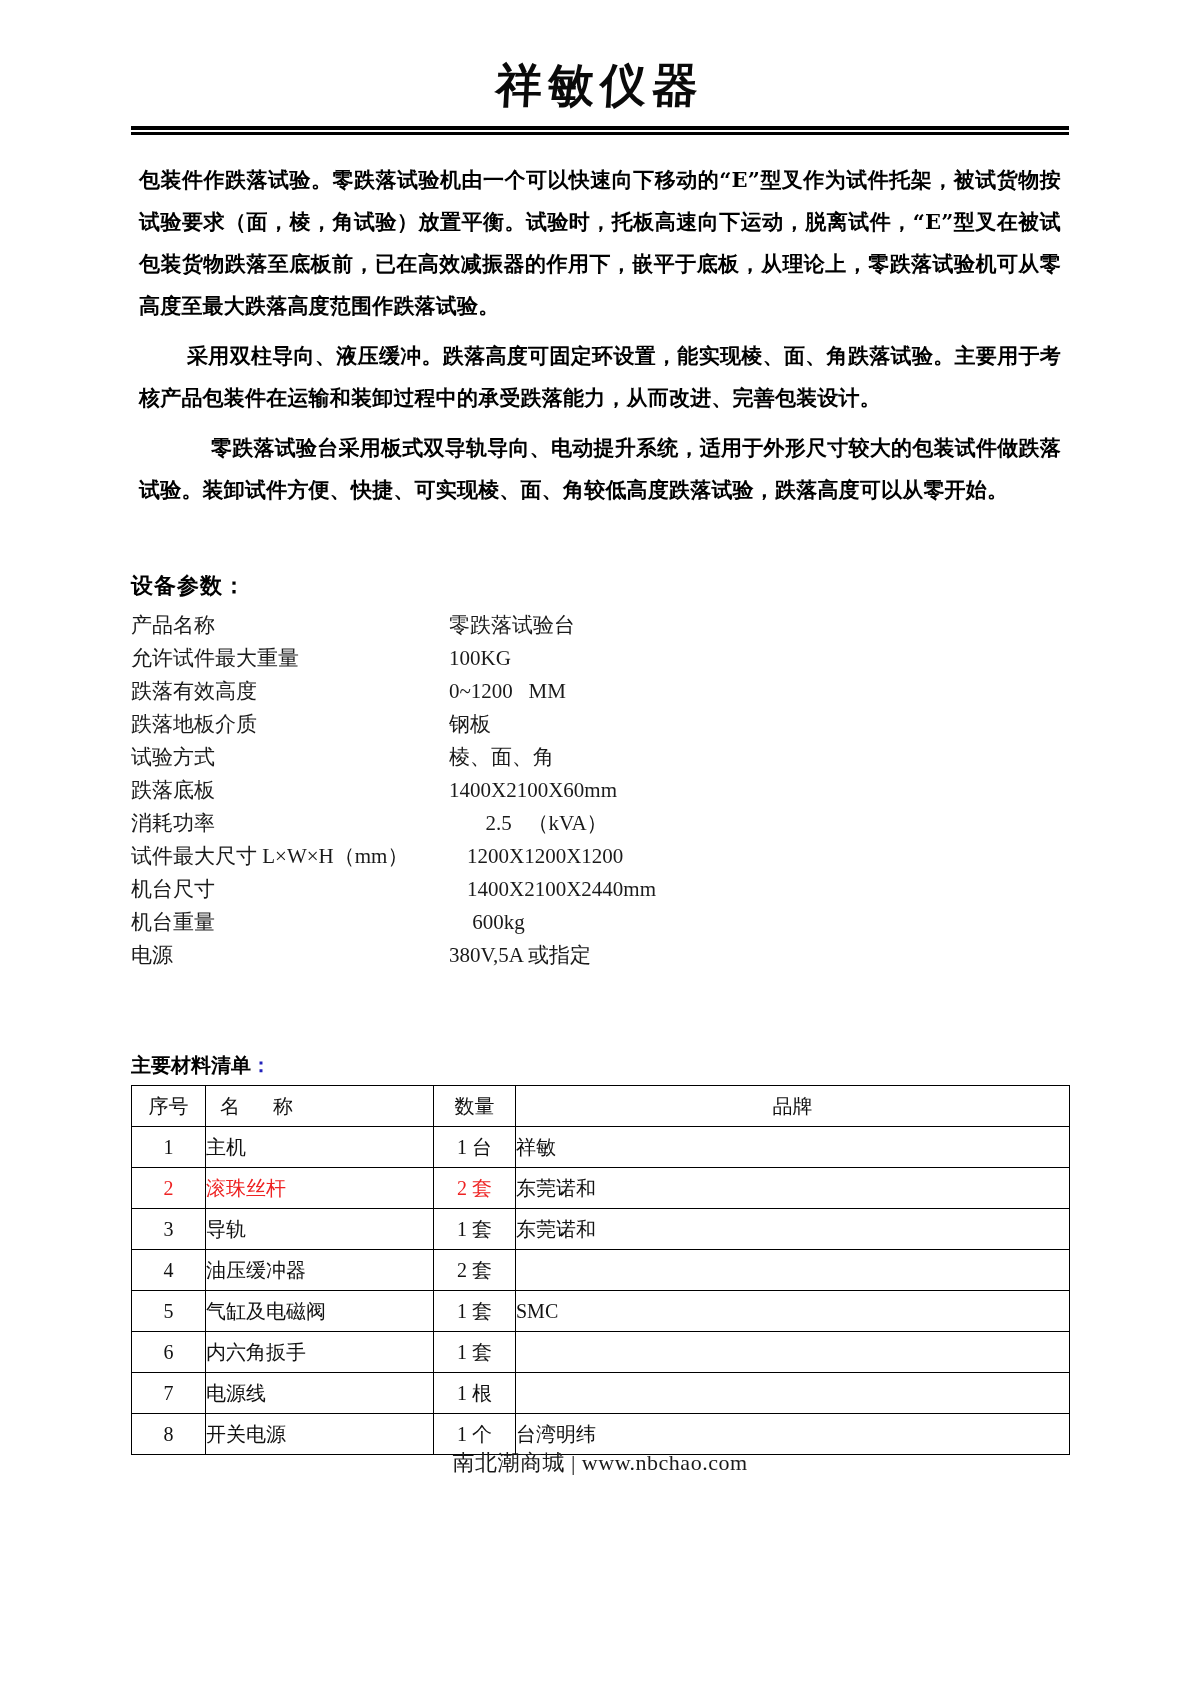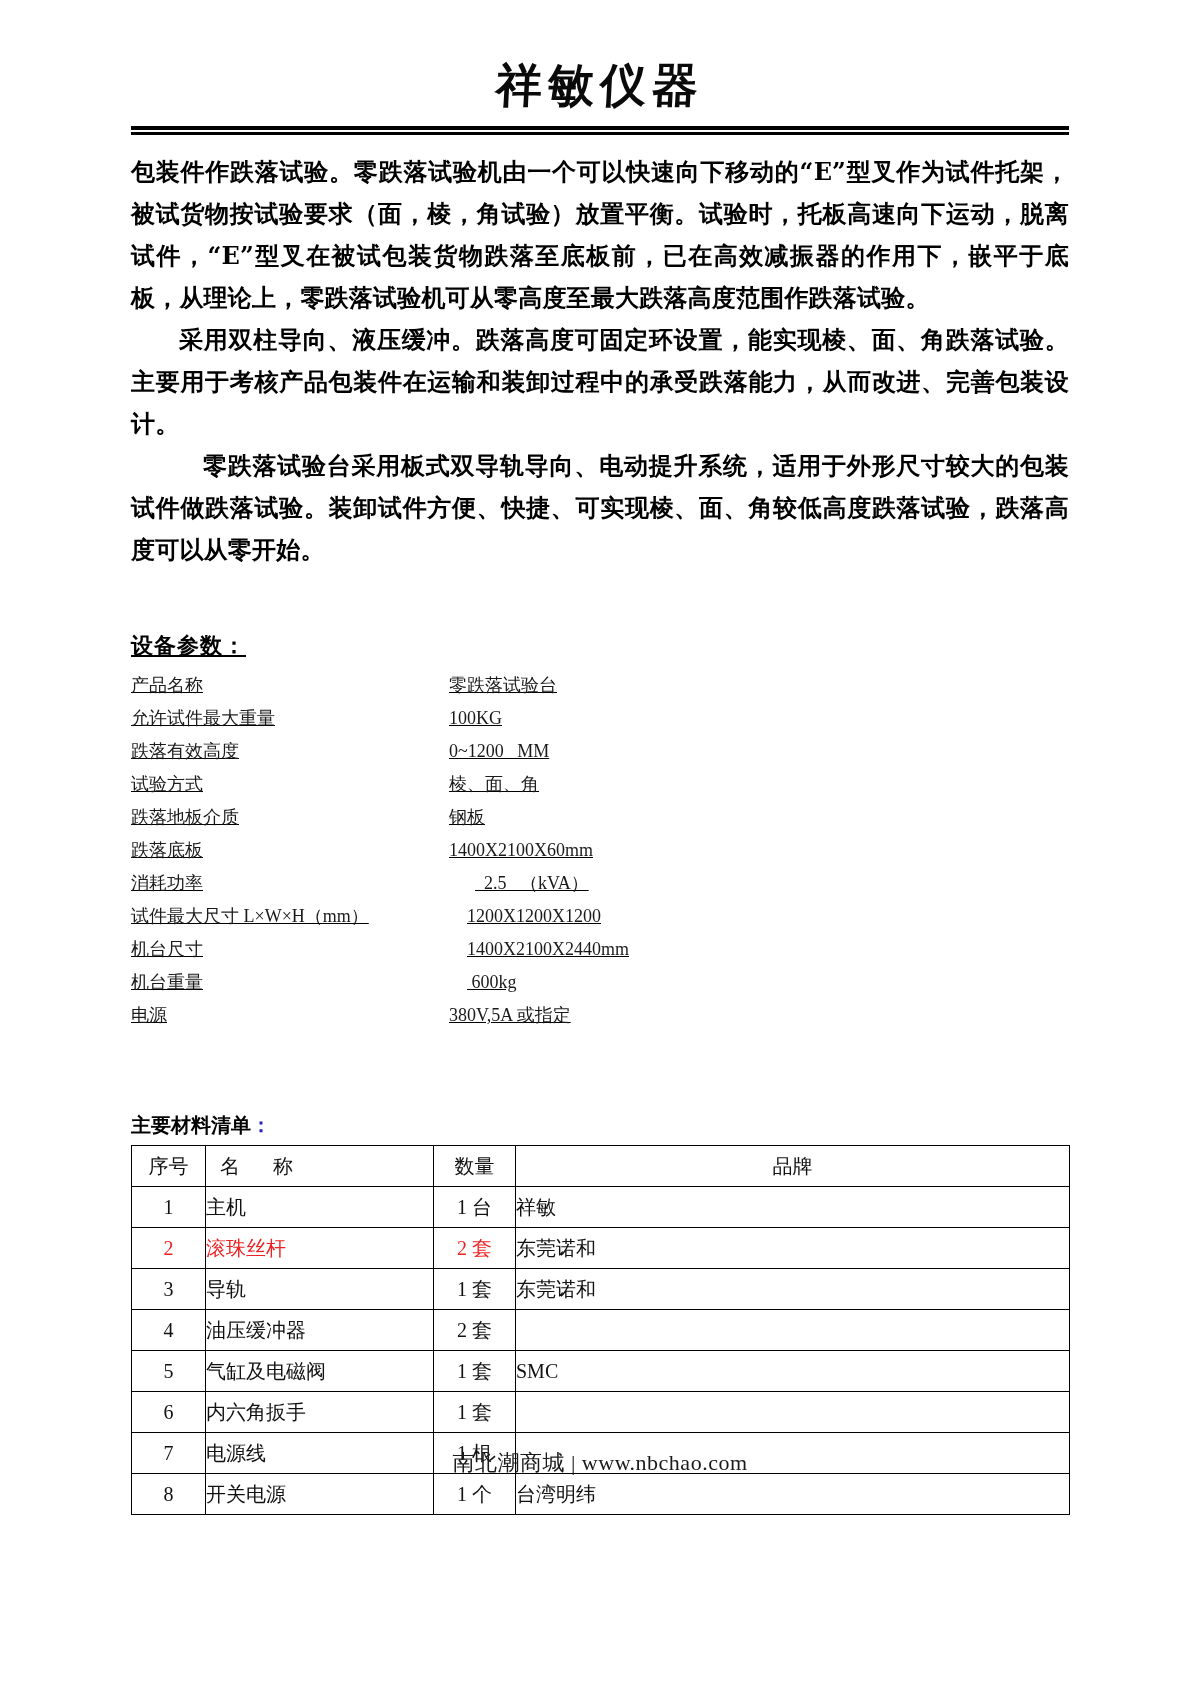--- a/index.html
+++ b/index.html
@@ -55,49 +55,48 @@
     background: #000;
   }
 
   
   .content {
     margin: 0 auto;
     width: 938px;
     padding-top: 16px;
   }
   p.body-par {
-    margin: 0;
-    font-size: 24px;
+    margin: 8px;
+    font-size: 21px;
     line-height: 42px;
     text-align: justify;
     text-justify: inter-ideograph;
     font-weight: bold;
     font-family: "DejaVu Serif", "Liberation Serif", serif;
     letter-spacing: 0.2px;
   }
   p.indent1 { text-indent: 48px; }
   p.indent2 { text-indent: 72px; }
 
   
   .spec-section {
     margin: 16px auto;
     width: 938px;
     padding-top: 44px;
-    text-decoration: underline;
   }
   .spec-heading {
     font-size: 22px;
     font-weight: bold;
     font-family: "DejaVu Serif", "Liberation Serif", serif;
     margin: 0 0 8px 0;
     letter-spacing: 1px;
   }
   .spec-row {
     display: flex;
-    font-size: 18px;
+    font-size: 21px;
     line-height: 33px;
     font-family: "Liberation Serif", "DejaVu Serif", serif;
     color: #1a1a1a;
   }
   .spec-label {
     width: 318px;
     flex: 0 0 318px;
     white-space: pre;
   }
   .spec-value {
@@ -197,26 +196,26 @@
     </div>
     <div class="spec-row">
       <div class="spec-label">允许试件最大重量</div>
       <div class="spec-value pad1">100KG</div>
     </div>
     <div class="spec-row">
       <div class="spec-label">跌落有效高度</div>
       <div class="spec-value pad1">0~1200   MM</div>
     </div>
     <div class="spec-row">
+      <div class="spec-label">跌落地板介质</div>
+      <div class="spec-value pad1">钢板</div>
+    </div>
+    <div class="spec-row">
       <div class="spec-label">试验方式</div>
       <div class="spec-value pad1">棱、面、角</div>
-    </div>
-    <div class="spec-row">
-      <div class="spec-label">跌落地板介质</div>
-      <div class="spec-value pad1">钢板</div>
     </div>
     <div class="spec-row">
       <div class="spec-label">跌落底板</div>
       <div class="spec-value pad1">1400X2100X60mm</div>
     </div>
     <div class="spec-row">
       <div class="spec-label">消耗功率</div>
       <div class="spec-value pad2">  2.5   （kVA）</div>
     </div>
     <div class="spec-row">

